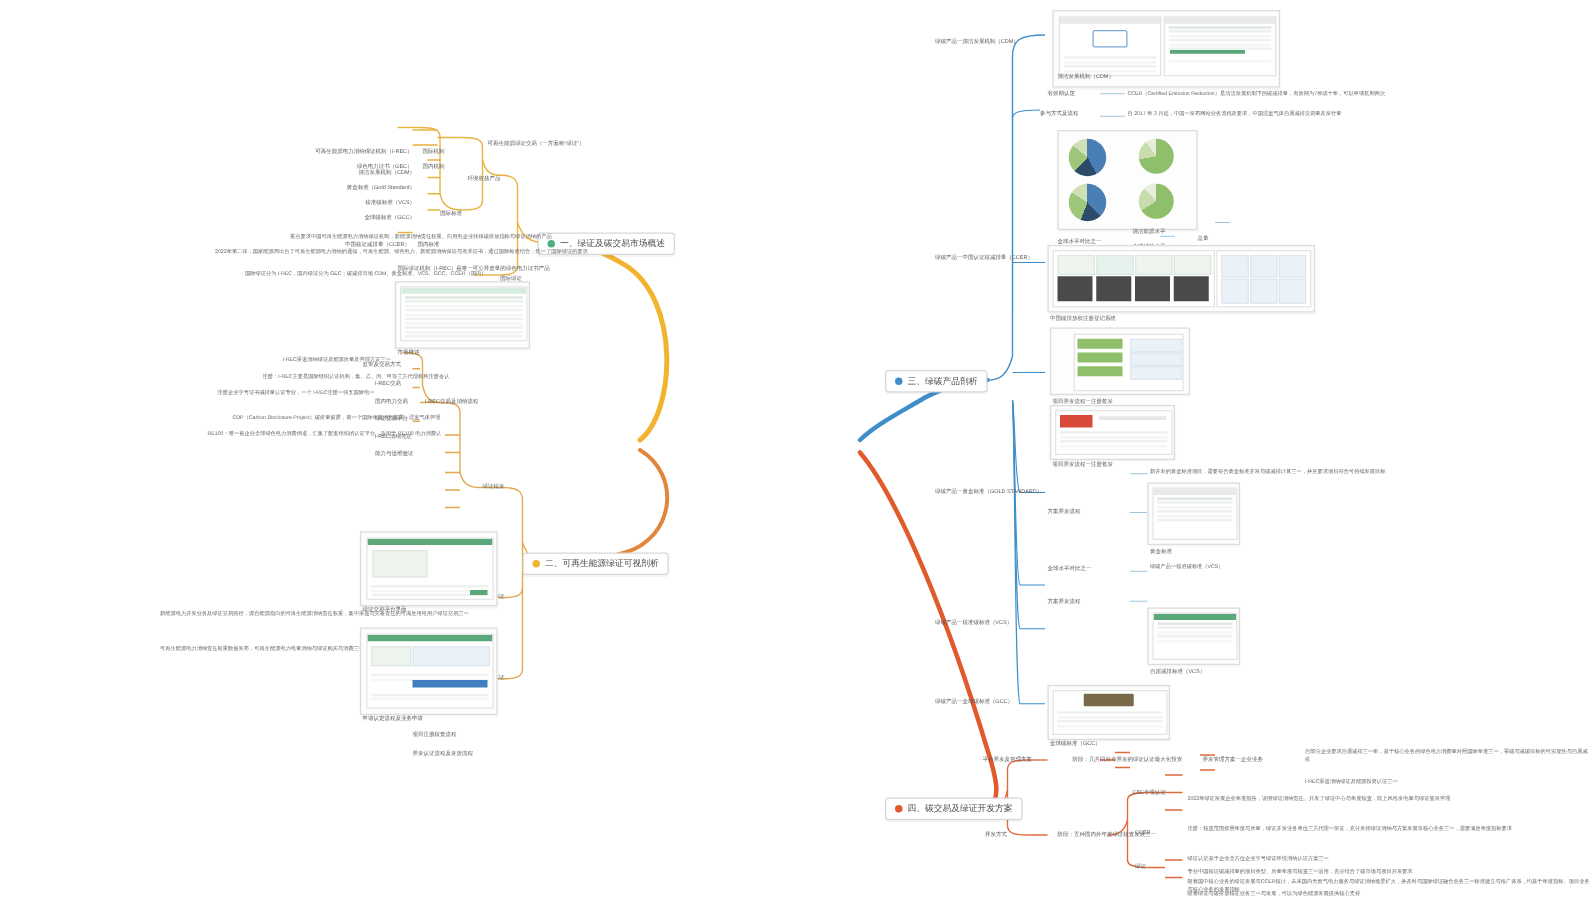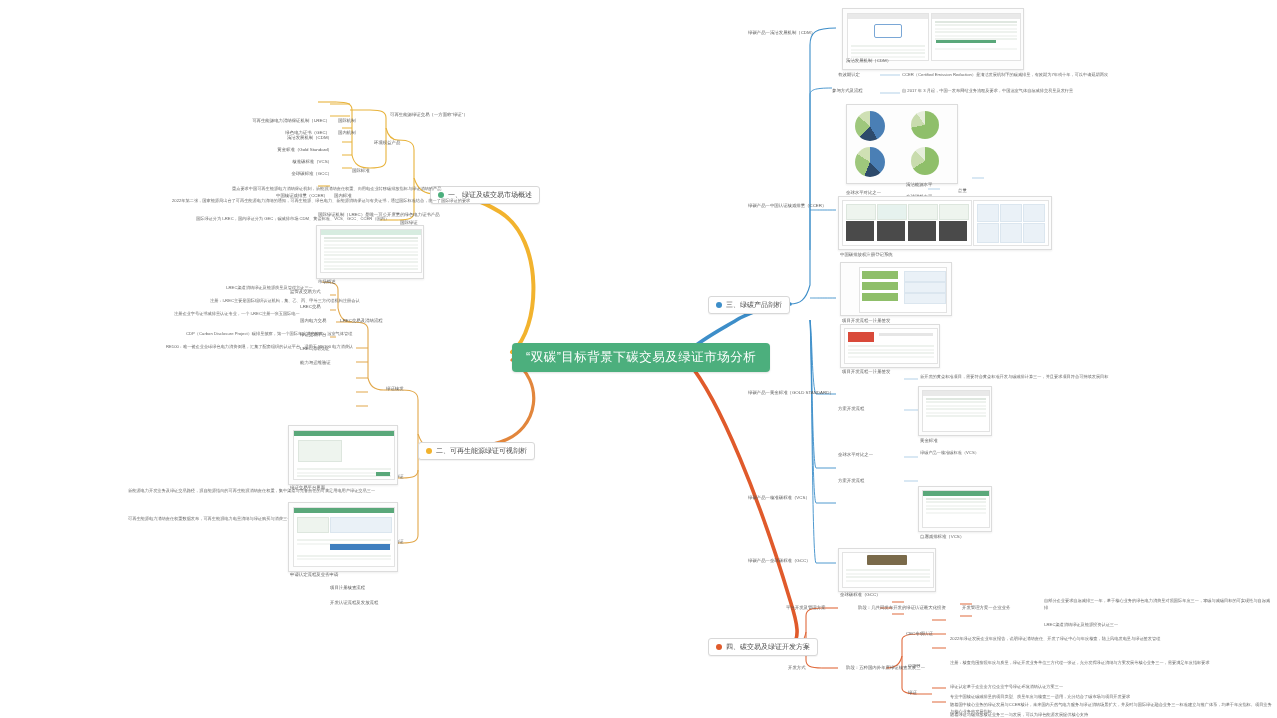--- a/index.html
+++ b/index.html
@@ -109,21 +109,20 @@
       <path d="M822 668 L 838 668"></path>
       <path d="M880 608 L 892 608 M 892 602 L 904 602 M 892 614 L 904 614"></path>
       <path d="M886 668 C 896 668 900 664 902 656 L 902 640 C 902 636 906 634 918 634"></path>
       <path d="M902 656 L 902 688 C 902 692 906 694 918 694"></path>
       <path d="M918 634 L 932 634 M 932 620 L 946 620 M 932 634 L 946 634 M 932 648 L 946 648"></path>
       <path d="M918 694 L 932 694 M 932 688 L 946 688 M 932 702 L 946 702"></path>
       <path d="M960 604 L 972 604 M 960 616 L 972 616"></path>
     </g>
   </svg>
 
-  <div class="node root" style="left:512px;top:343px;">“双碳”目标背景下碳交易及绿证市场分析</div>
 
   <div class="node branch" style="left:430px;top:186px;">
     <span class="bdot g"></span>
     <span>一、绿证及碳交易市场概述</span>
   </div>
 
   <div class="node branch" style="left:418px;top:442px;">
     <span class="bdot y"></span>
     <span>二、可再生能源绿证可视剖析</span>
   </div>

